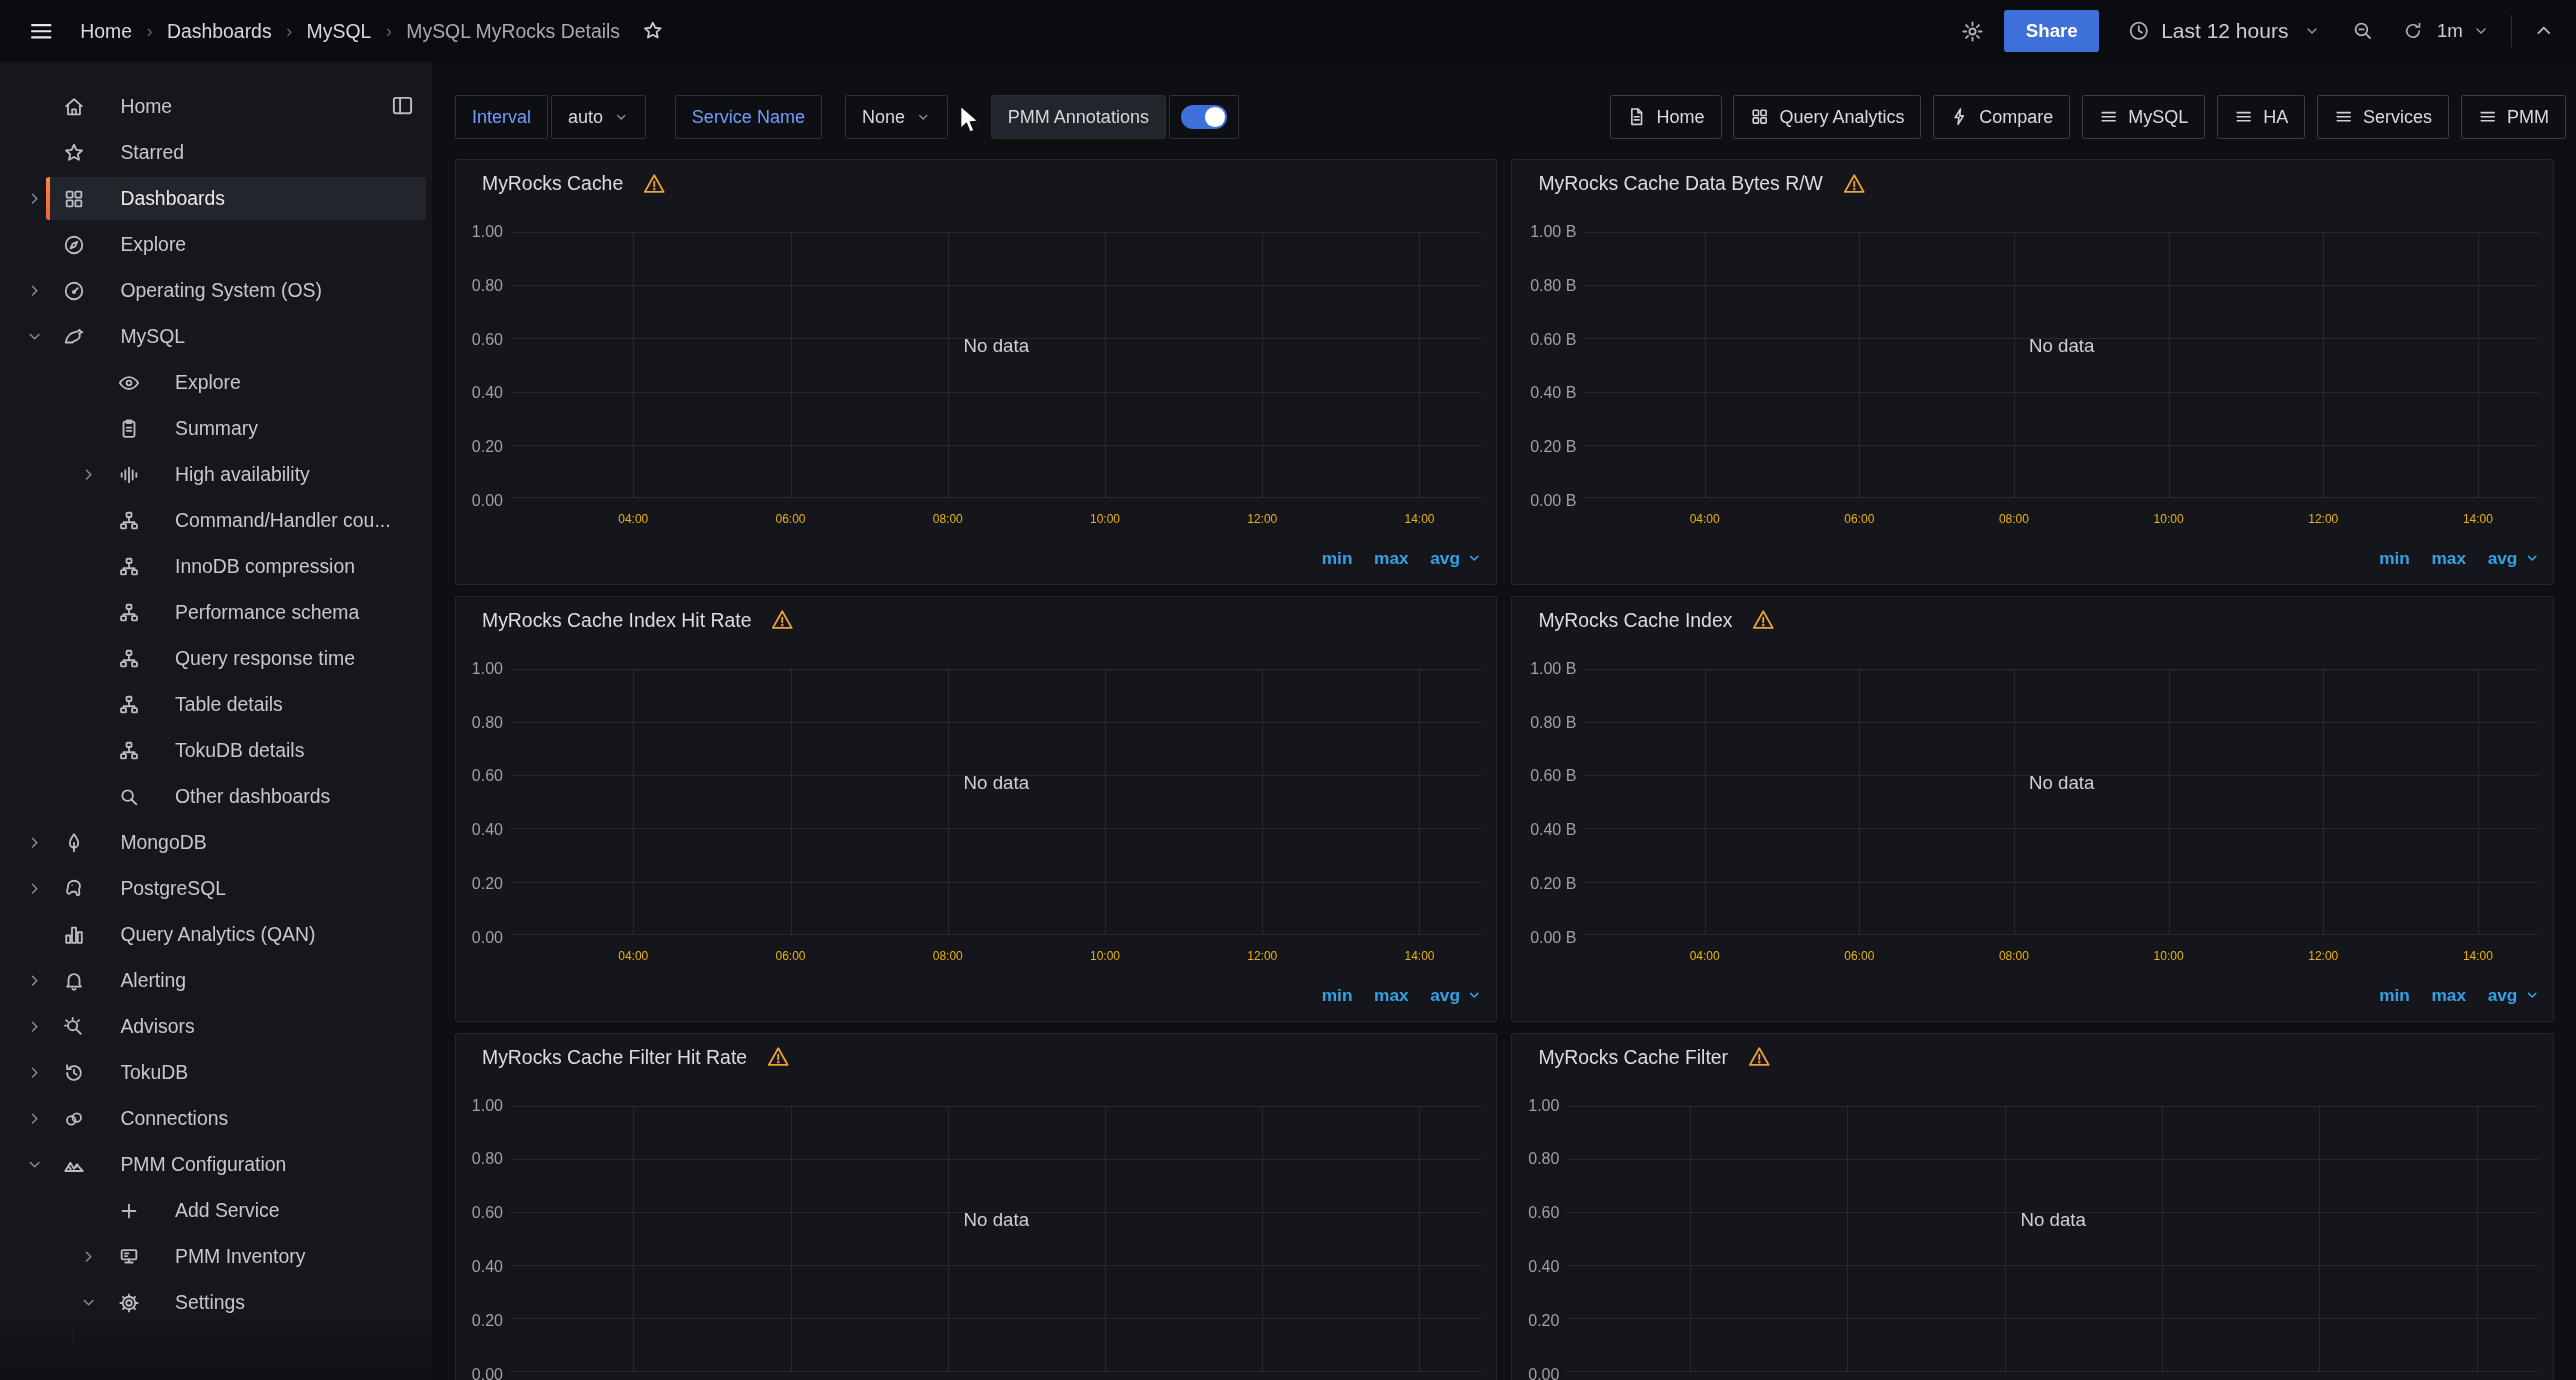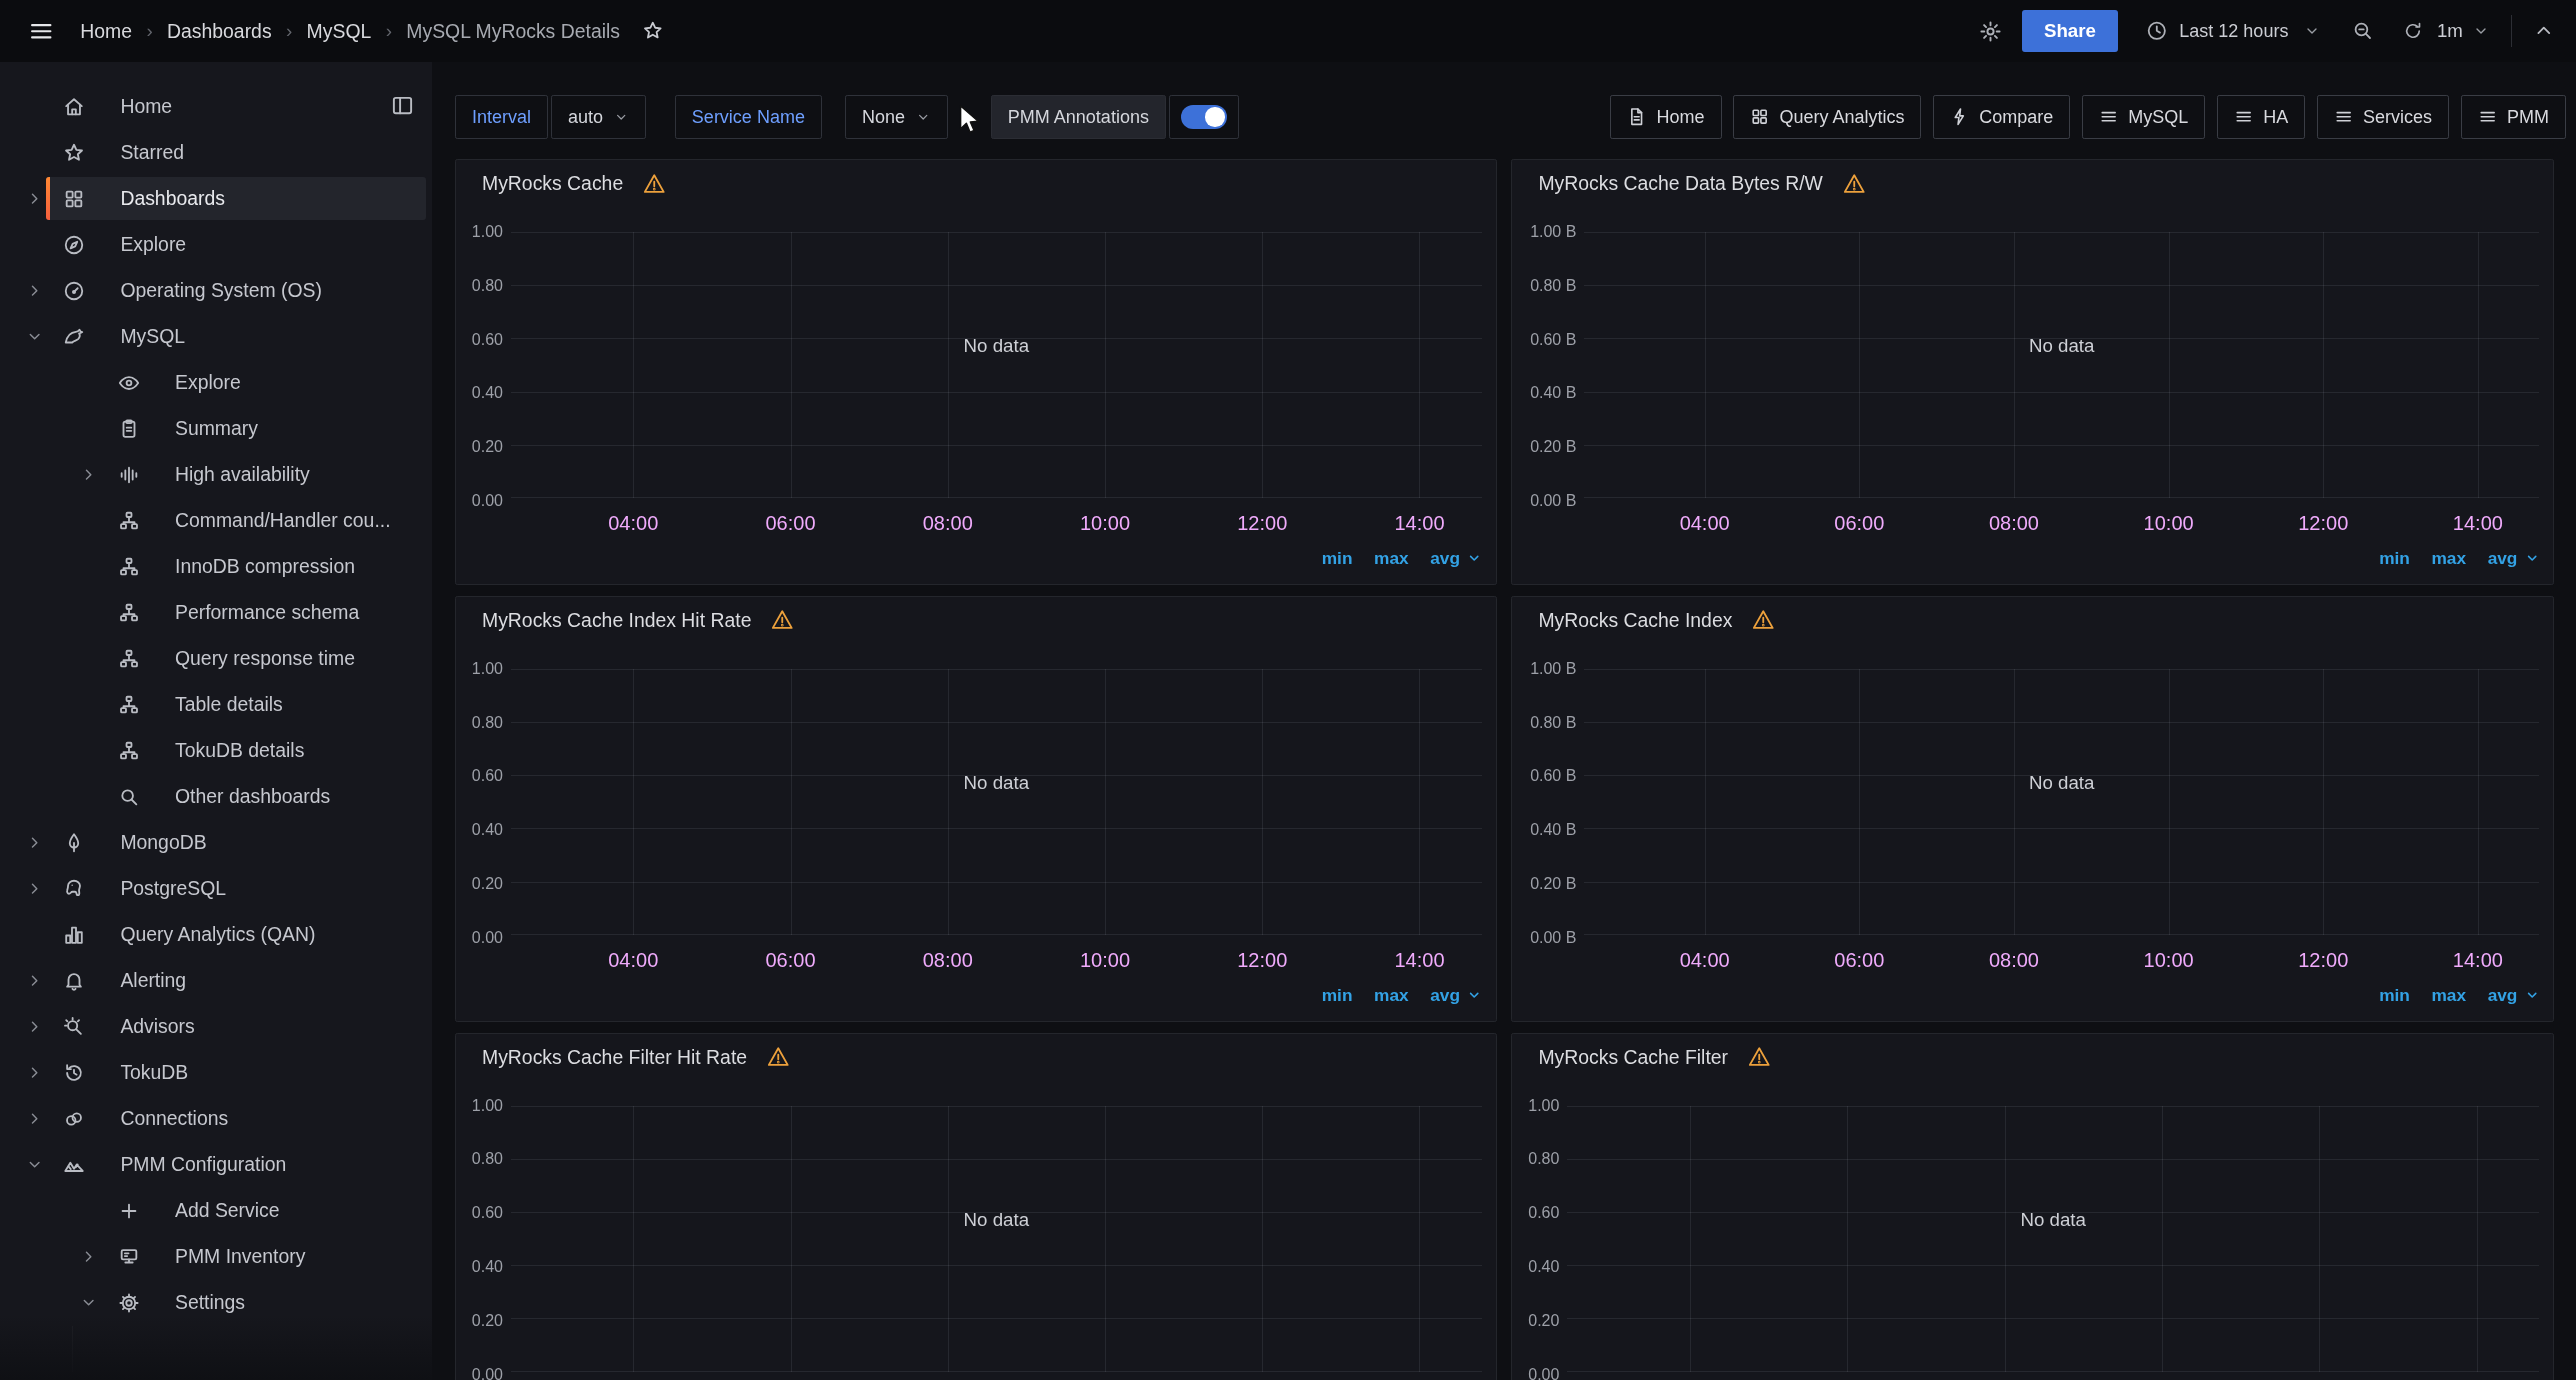--- a/index.html
+++ b/index.html
@@ -18,21 +18,21 @@
   .crumb-sep { color:#62656c; margin:0 14.4px; font-size:18.7px; }
   .star-btn { margin-left:21.6px; color:#c9cbd1; background:none; border:none; cursor:pointer; }
   .star-btn svg { width:21.6px; height:21.6px; }
   .tb-right { margin-left:auto; display:flex; align-items:center; }
   .iconbtn { background:none; border:none; color:#aeb1b8; cursor:pointer; display:flex; align-items:center; }
   .gear-btn svg { width:23px; height:23px; }
   .share-btn { margin:0 18.7px 0 20px; height:42px; padding:0 21.6px; background:#3d71d9; color:#fff;
     border:none; border-radius:2.9px; font-size:18.7px; font-weight:600; cursor:pointer; font-family:inherit; }
   .timepicker { display:flex; align-items:center; background:none; border:none; color:#ccced4; cursor:pointer; padding:0 10px; font-family:inherit; }
   .timepicker svg.clk { width:21.6px; height:21.6px; color:#aeb1b8; }
-  .timepicker .tp-label { font-size:18px; margin:0 16px 0 11.5px; }
+  .timepicker .tp-label { font-size:21px; margin:0 16px 0 11.5px; }
   .chev { width:16px; height:16px; color:#9a9da4; }
   .zoomout-btn { margin-left:21.6px; } .zoomout-btn svg { width:21.6px; height:21.6px; }
   .refresh-btn { margin-left:29px; } .refresh-btn svg { width:20px; height:20px; }
   .ref-int { display:flex; align-items:center; background:none; border:none; color:#ccced4; cursor:pointer; margin-left:14.4px; font-family:inherit; }
   .ref-int .ri-label { font-size:18.7px; margin-right:10px; }
   .tb-div { width:0.7px; height:32px; background:#2c2e34; margin:0 21.6px; }
   .caret-btn svg { width:21.6px; height:21.6px; color:#b9bbc2; }
 
   
   .sidebar { position:absolute; left:0; top:62px; bottom:0; width:432px; background:#16171d; z-index:20; padding-top:21.6px; overflow:hidden; }
@@ -82,21 +82,21 @@
   .p-title { font-size:19.4px; font-weight:500; color:#dcdde1; cursor:pointer; }
   .warn { color:#eda13c; } .warn svg { width:24.5px; height:24.5px; stroke-width:1.8; }
   .yaxis { position:absolute; left:0; width:47px; top:63px; height:287px; display:flex; flex-direction:column;
     justify-content:space-between; align-items:flex-end; font-size:16px; color:#9da0a8; }
   .panel.bytes .yaxis { width:64px; }
   .plot { position:absolute; top:72px; bottom:86px; left:55px; right:14.4px; }
   .panel.bytes .plot { left:72px; }
   .hg { position:absolute; left:0; right:0; height:0.7px; background:rgba(200,205,218,.10); }
   .vg { position:absolute; top:0; bottom:0; width:0.7px; background:rgba(200,205,218,.10); }
   .nodata { position:absolute; left:50%; top:43%; transform:translate(-50%,-50%); font-size:18.7px; color:#ced0d6; }
-  .xaxis { position:absolute; left:55px; right:14.4px; top:352px; height:20px; font-size:20px; color:#f0abfc; }
+  .xaxis { position:absolute; left:55px; right:14.4px; top:352px; height:20px; font-size:12px; color:#eab308; }
   .panel.bytes .xaxis { left:72px; }
   .xaxis span { position:absolute; transform:translateX(-50%); white-space:nowrap; }
   .xaxis span:nth-of-type(1){ left:12.6%; } .xaxis span:nth-of-type(2){ left:28.8%; }
   .xaxis span:nth-of-type(3){ left:45.0%; } .xaxis span:nth-of-type(4){ left:61.2%; }
   .xaxis span:nth-of-type(5){ left:77.4%; } .xaxis span:nth-of-type(6){ left:93.6%; }
   .legend { position:absolute; right:14.4px; top:388px; display:flex; align-items:center; color:#33a2e5; font-size:17.3px; font-weight:600; }
   .leg-hold { display:flex; gap:21.6px; }
   .leg { cursor:pointer; }
   .leg-ch { width:14.4px; height:14.4px; margin-left:7.2px; stroke-width:2.6; }
 

